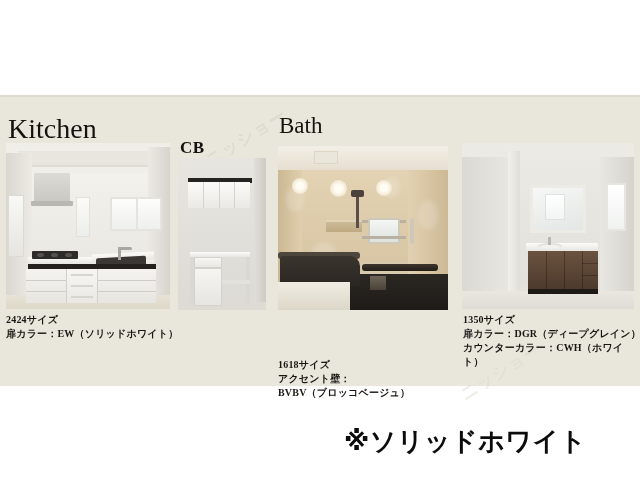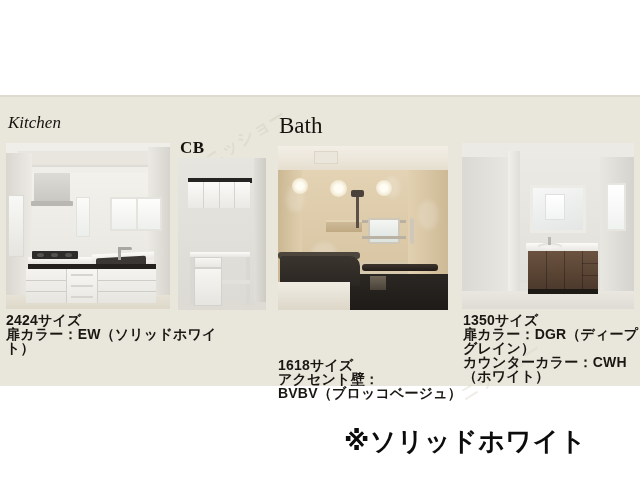--- a/index.html
+++ b/index.html
@@ -29,21 +29,21 @@
   .wm-circ{
     position:absolute;border-radius:50%;border:3px solid #ffffff;opacity:.45;
     pointer-events:none;
   }
 
   .heading{
     position:absolute;
     font-family:"Liberation Serif","DejaVu Serif",serif;
     color:#15120e;font-weight:400;
   }
-  #h-kitchen{left:8px;top:113px;font-size:17px;font-style:italic;}
+  #h-kitchen{left:8px;top:113px;font-size:28px;}
   #h-cb{left:180px;top:138px;font-size:17px;font-weight:600;letter-spacing:.5px;}
   #h-bath{left:279px;top:113px;font-size:23px;}
   #h-sanitary{left:464px;top:113px;font-size:23px;}
 
   .photo{position:absolute;overflow:hidden;background:#cfcdc6;}
 
   
   #ph-kitchen{left:6px;top:143px;width:164px;height:166px;}
   .k-ceil{position:absolute;left:0;top:0;width:164px;height:30px;background:#efeee8;}
   .k-soffit{position:absolute;left:12px;top:8px;width:140px;height:16px;background:#e8e6df;
@@ -167,22 +167,22 @@
             background:linear-gradient(180deg,#6b5240,#4d3a2c);}
   .s-vanity .dv{position:absolute;top:0;width:1px;height:100%;background:rgba(0,0,0,.28);}
   .s-vanity .hz{position:absolute;left:0;width:100%;height:1px;background:rgba(0,0,0,.25);}
   .s-toe{position:absolute;left:66px;top:146px;width:70px;height:5px;background:#1e1a16;}
   .s-floor{position:absolute;left:0;bottom:0;width:172px;height:18px;
             background:linear-gradient(180deg,#e9e7e0,#dedcd4);}
 
   
   .caption{
     position:absolute;color:#1a1713;
-    font-family:Liberation Sans, sans-serif;
-    font-size:14px;line-height:14px;font-weight:600;white-space:pre-line;
+    font-family:Liberation Serif, serif;
+    font-size:10px;line-height:14px;font-weight:600;white-space:pre-line;
     letter-spacing:.2px;
   }
   #cap-kitchen{left:6px;top:313px;width:230px;}
   #cap-bath{left:278px;top:330px;width:185px;margin-top:28px;}
   #cap-san{left:463px;top:313px;width:180px;}
 
   
   #notice{
     position:absolute;left:344px;top:424px;
     font-family:"DejaVu Sans","Liberation Sans",sans-serif;

